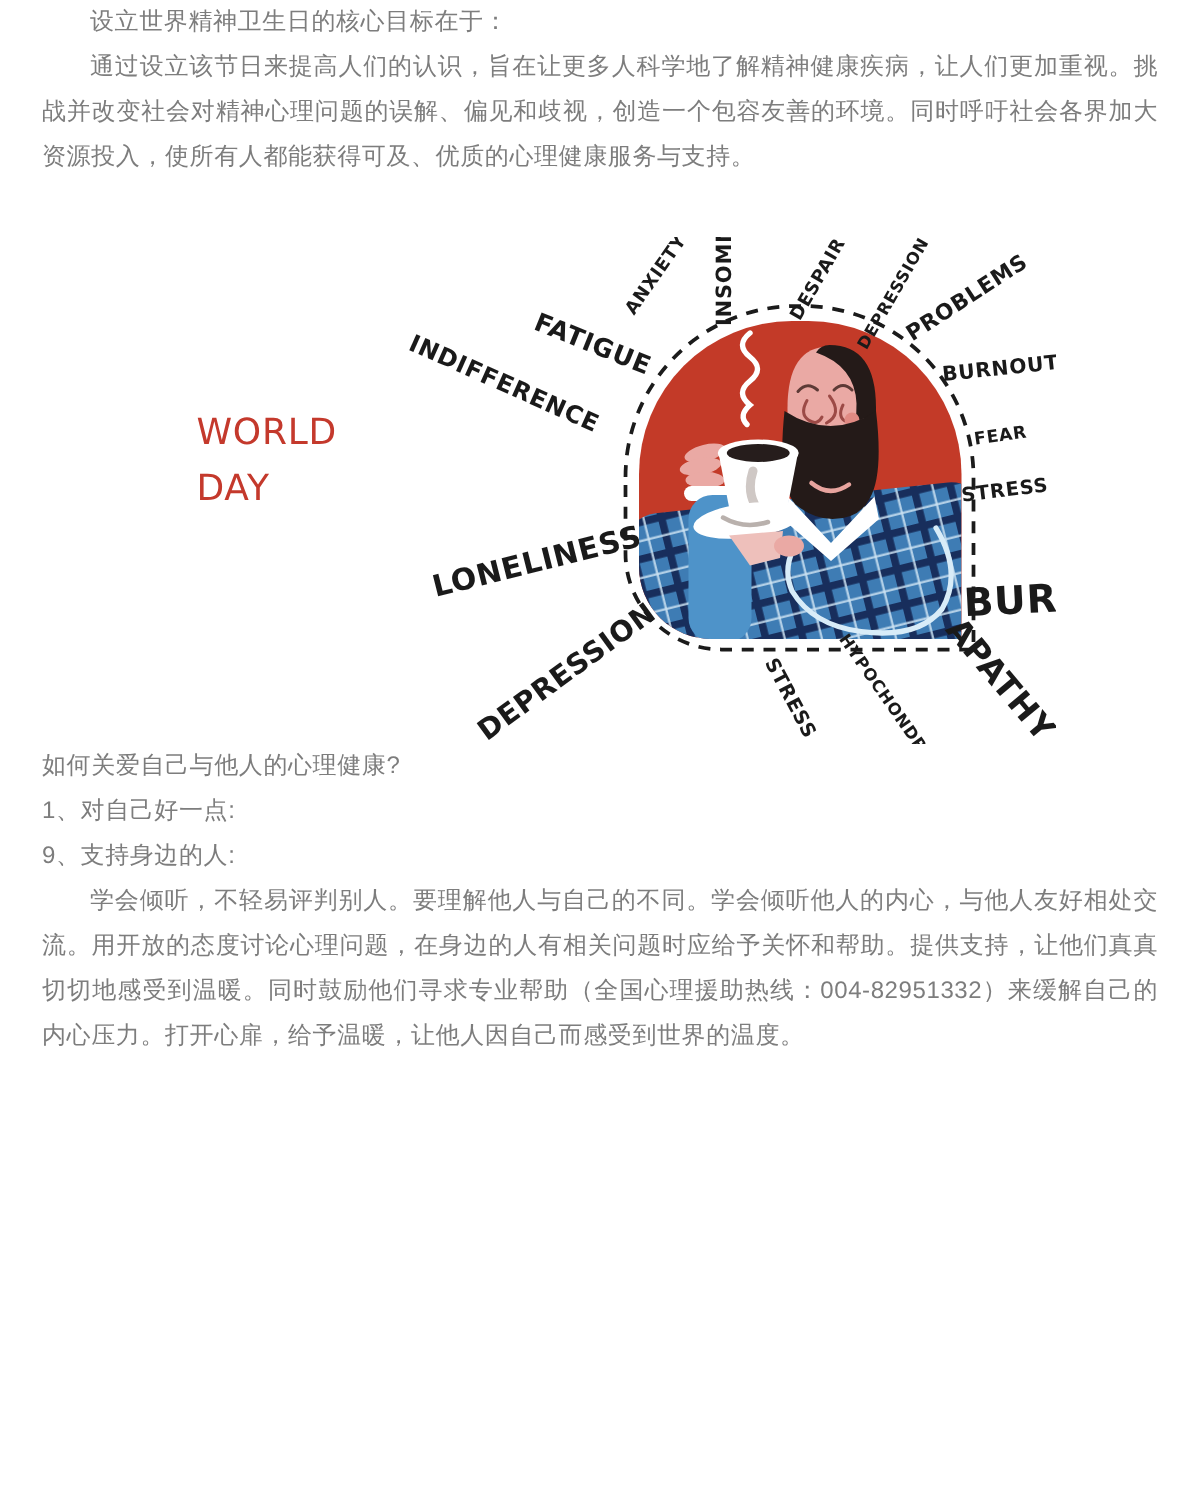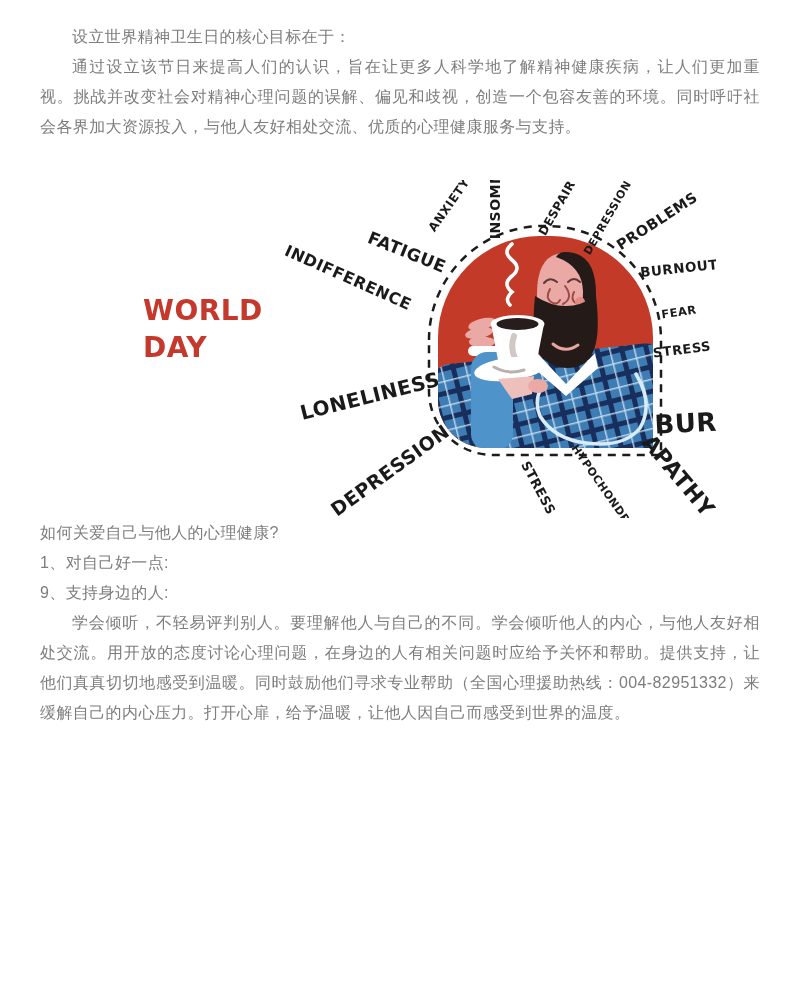--- a/index.html
+++ b/index.html
@@ -1,62 +1,61 @@
 <!DOCTYPE html>
 <html style="--text-color: #7d7d7d; --title-color: #c4392c; --blob-color: #c33a28; --outline-color: #1b1b1b;"><head>
 <meta charset="utf-8">
 <style>
   html,body{margin:0;padding:0;}
   body{
     width:800px;height:1005px;overflow:hidden;background:#ffffff;
     font-family:"Liberation Sans","DejaVu Sans",sans-serif;
   }
   .content{
-    padding:0 40px;
+    padding:0 28px;
     font-size:16px;line-height:30px;letter-spacing:.4px;
     color:var(--text-color,#7d7d7d);
     text-align:justify;
-    margin-top:22px;
   }
   .content p{margin:0;}
   .indent{text-indent:2em;}
   .p-first{margin-top:12px;}
   .gap-top{margin-top:6px;}
   .sec-start{margin-top:24px;}
 
   
   .illus{
     position:relative;width:615px;height:338px;
     margin:38px 0 0 61px;overflow:hidden;background:#ffffff;
   }
   .poster-title{
     position:absolute;left:42px;top:112px;
-    font-family:"DejaVu Sans",sans-serif;font-weight:700;
-    font-size:28px;line-height:37px;letter-spacing:.5px;
+    font-family:"DejaVu Sans",sans-serif;font-weight:400;
+    font-size:24px;line-height:37px;letter-spacing:.5px;
     color:var(--title-color,#c4392c);white-space:nowrap;
   }
   .blob{
     position:absolute;left:337px;top:56px;width:215px;height:212px;
     background:var(--blob-color,#c33a28);
     border-radius:102px 102px 0 48px;overflow:hidden;
   }
   .dashed-outline{position:absolute;left:326px;top:44px;}
   .pword{
     position:absolute;
     font-family:"DejaVu Sans",sans-serif;font-weight:700;color:#1a1a1a;
     white-space:nowrap;transform-origin:center;letter-spacing:.5px;
   }
 </style>
 </head>
 <body>
 
 <div class="content">
 
   <p class="indent p-first">设立世界精神卫生日的核心目标在于：</p>
-  <p class="indent">通过设立该节日来提高人们的认识，旨在让更多人科学地了解精神健康疾病，让人们更加重视。挑战并改变社会对精神心理问题的误解、偏见和歧视，创造一个包容友善的环境。同时呼吁社会各界加大资源投入，与他人友好相处交流、优质的心理健康服务与支持。</p>
+  <p class="indent">通过设立该节日来提高人们的认识，旨在让更多人科学地了解精神健康疾病，让人们更加重视。挑战并改变社会对精神心理问题的误解、偏见和歧视，创造一个包容友善的环境。同时呼吁社会各界加大资源投入，使所有人都能获得可及、优质的心理健康服务与支持。</p>
 
   <div class="illus">
 
     <svg class="dashed-outline" width="238" height="236" viewBox="0 0 238 236">
       <path d="M2 116 A114 114 0 0 1 116 2 L120 2 A114 114 0 0 1 234 116 L234 231 L66 231 A64 64 0 0 1 2 167 Z" fill="none" style="stroke:var(--outline-color,#1b1b1b)" stroke-width="2.5" stroke-dasharray="8 6.5"></path>
     </svg>
 
     <div class="blob">
       <svg width="215" height="212" viewBox="0 0 215 212">
         <defs>

